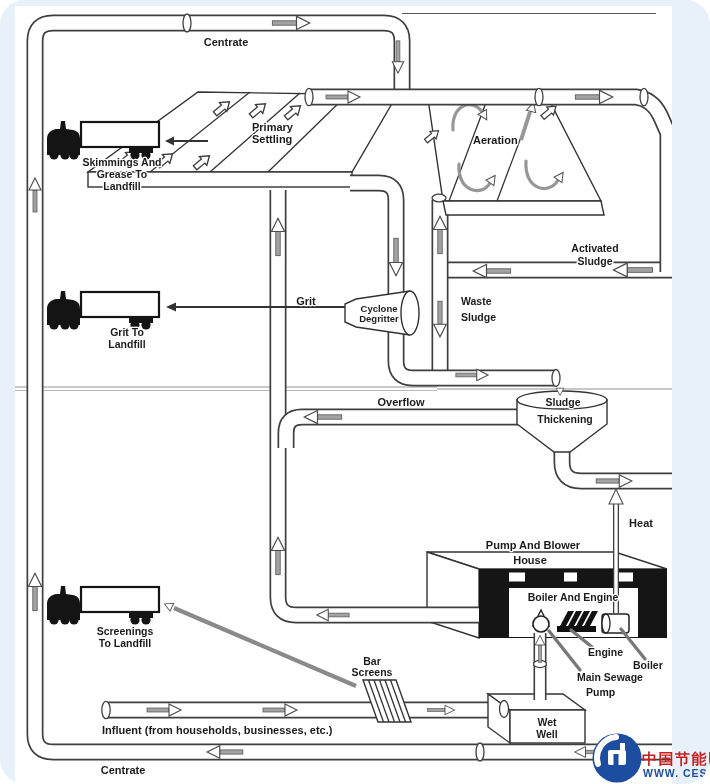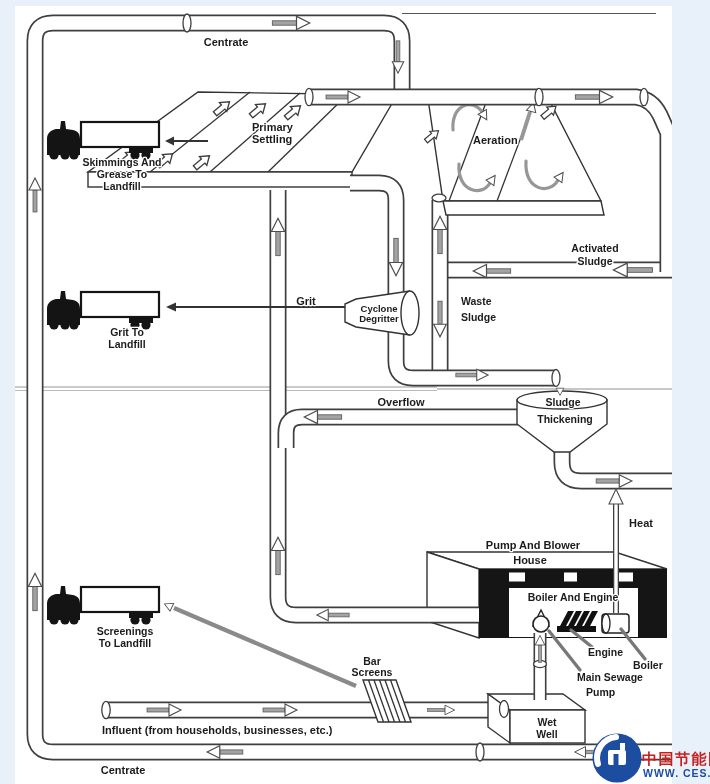--- a/index.html
+++ b/index.html
@@ -1,17 +1,17 @@
 <!DOCTYPE html>
 <html><head>
 <meta charset="utf-8">
 <style>
   html,body{margin:0;padding:0;}
   #stage{position:relative;width:710px;height:784px;background:#e8f0fa;overflow:hidden;
-         font-family:"Liberation Sans",sans-serif;}
+         font-family:"Liberation Sans",sans-serif;border-radius:25px;}
   svg{position:absolute;left:0;top:0;}
   .pipeO{fill:none;stroke:#3f3f3f;stroke-width:17;stroke-linejoin:round;stroke-linecap:butt;}
   .pipeI{fill:none;stroke:#ffffff;stroke-width:13.6;stroke-linejoin:round;stroke-linecap:butt;}
   .pipeOt{fill:none;stroke:#3f3f3f;stroke-width:6;}
   .pipeIt{fill:none;stroke:#ffffff;stroke-width:3.4;}
   .ln{stroke:#333;stroke-width:1.3;fill:none;}
   .tank{fill:#ffffff;stroke:#333;stroke-width:1.4;}
   .joint{fill:#ffffff;stroke:#3f3f3f;stroke-width:1.3;}
   .lbl{font:700 11px "Liberation Sans",sans-serif;fill:#1b1b1b;
        paint-order:stroke;stroke:#ffffff;stroke-width:2.6px;stroke-linejoin:round;}

